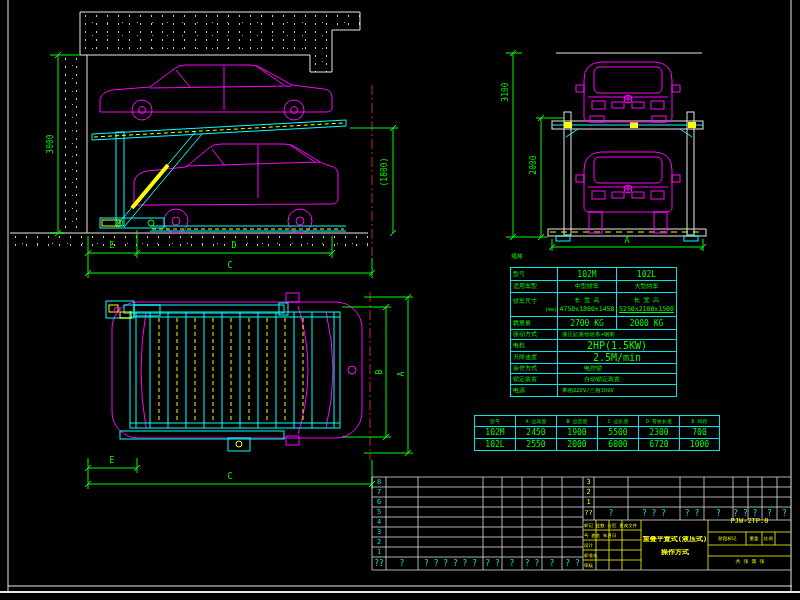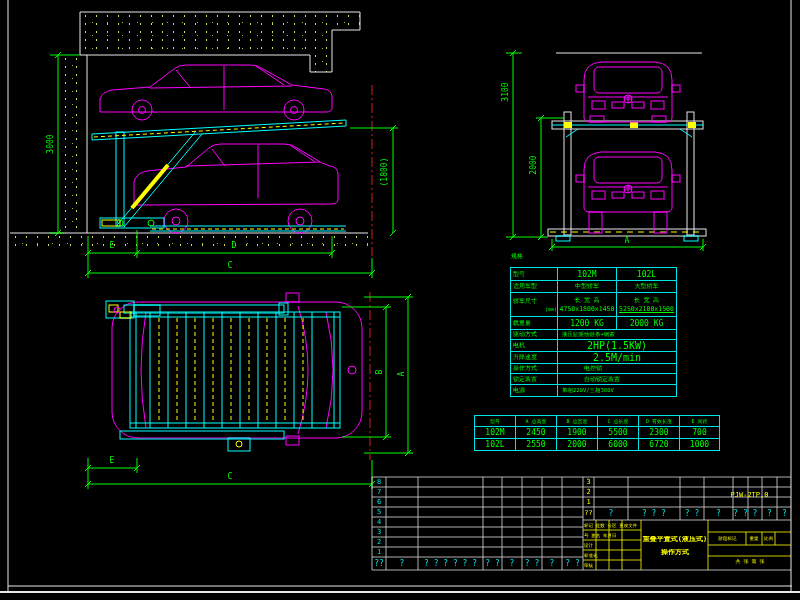--- a/index.html
+++ b/index.html
@@ -296,21 +296,21 @@
         <div>长  宽  高</div>
         <div style="font-size:6.5px;">4750x1800x1450</div>
       </td>
       <td class="sm">
         <div>长  宽  高</div>
         <div style="font-size:6.5px;text-decoration:underline;">5250x2100x1500</div>
       </td>
     </tr>
     <tr style="height:13px;">
       <td class="lab">载重量</td>
-      <td class="md">1200 KG</td>
+      <td class="md">2700 KG</td>
       <td class="md">2000 KG</td>
     </tr>
     <tr style="height:10px;">
       <td class="lab">驱动方式</td>
       <td class="lft2" colspan="2">液压缸驱动链条+钢索</td>
     </tr>
     <tr style="height:12px;">
       <td class="lab">电机</td>
       <td class="bg" colspan="2">2HP(1.5KW)</td>
     </tr>
@@ -393,21 +393,21 @@
     <span style="width:34px;">?</span>
     <span style="width:52px;">?  ?  ?</span>
     <span style="width:24px;">? ?</span>
     <span style="width:29px;">?</span>
     <span style="width:15px;">? ?</span>
     <span style="width:14px;">?</span>
     <span style="width:15px;">?</span>
     <span style="width:15px;">?</span>
   </div>
 
-  <div class="tbtext" style="left:708px;top:492px;width:83px;font-size:7px;text-align:center;">PJW-2TP.0</div>
+  <div class="tbtext" style="left:708px;top:518px;width:83px;font-size:7px;text-align:center;">PJW-2TP.0</div>
   <div class="tbtext" style="left:642px;top:536px;width:66px;font-size:7px;font-weight:bold;text-align:center;">重叠平置式(液压式)</div>
   <div class="tbtext" style="left:642px;top:549px;width:66px;font-size:7px;font-weight:bold;text-align:center;">操作方式</div>
   <div class="revrows" style="left:584px;top:521px;width:56px;height:49px;">
     <div>标记 处数 分区 更改文件号 签名 年月日</div>
     <div>设计</div>
     <div>标准化</div>
     <div>审核</div>
 
   </div>
   <div class="stage-cells" style="left:709px;top:532px;width:82px;height:13px;">

